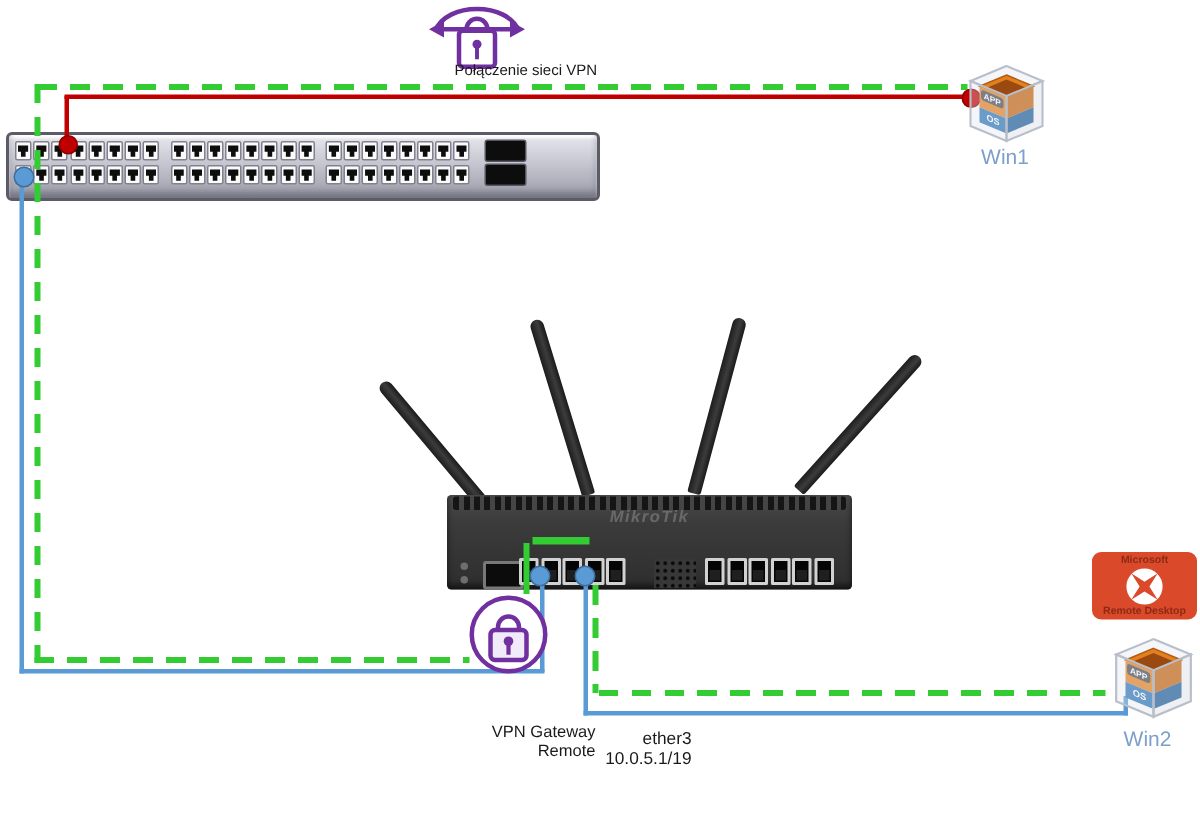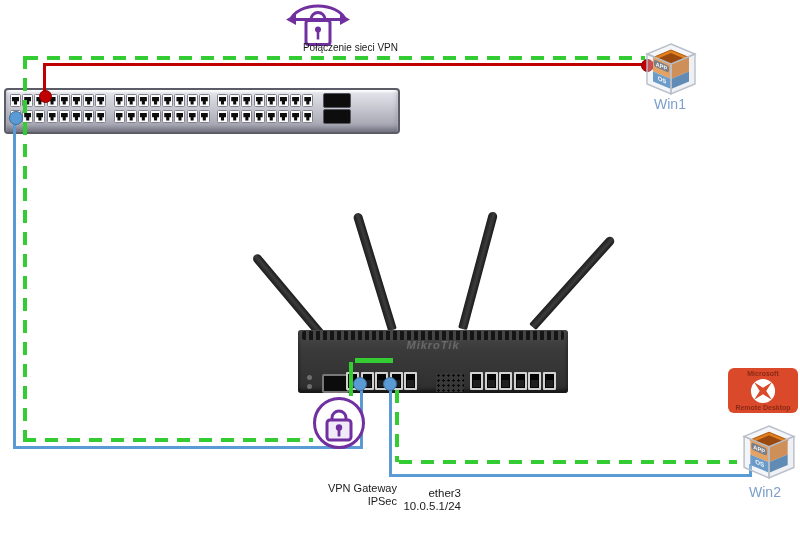--- a/index.html
+++ b/index.html
@@ -306,26 +306,26 @@
   <div class="abs" id="vpn-circle">
     <svg width="46" height="46" viewBox="0 0 46 46">
       <path d="M16,21 v-3 a7,7 0 0 1 14,0 v3" fill="none" stroke="var(--purple)" stroke-width="3"></path>
       <rect x="11" y="20" width="24" height="20" rx="3" fill="#f1eaf8" stroke="var(--purple)" stroke-width="3"></rect>
       <circle cx="23" cy="27.5" r="3.2" fill="var(--purple)"></circle>
       <rect x="21.6" y="29.5" width="2.8" height="7" fill="var(--purple)"></rect>
     </svg>
   </div>
   <div class="abs lbl" style="left:277px;top:450px;width:120px;font-size:11px;margin-top:32px;">
     <div>VPN Gateway</div>
-    <div>IPSec</div>
+    <div>Remote</div>
   </div>
 
   <div class="abs lbl" style="left:341px;top:487px;width:120px;font-size:11.5px;font-weight:normal;">
     <div>ether3</div>
-    <div>10.0.5.1/24</div>
+    <div>10.0.5.1/19</div>
   </div>
 
   <svg class="abs z4" style="left:645px;top:43px;" width="52" height="54" viewBox="0 0 52 54">
     <polygon points="26,1 50,11 26,21 2,11" fill="rgba(236,239,245,.55)" stroke="#b9bfca" stroke-width="1.4"></polygon>
     <polygon points="26,7 44,14.5 26,22 8,14.5" fill="#e2801f" stroke="#b35c0e" stroke-width="1"></polygon>
     <polygon points="26,10 39,15.5 26,21 13,15.5" fill="#9a4a10"></polygon>
     <polygon points="8,14.5 26,22 26,36 8,28.5" fill="#e8821e"></polygon>
     <polygon points="8,28.5 26,36 26,46 8,38.5" fill="#2e75b6"></polygon>
     <polygon points="44,14.5 26,22 26,36 44,28.5" fill="#cf6a10"></polygon>
     <polygon points="44,28.5 26,36 26,46 44,38.5" fill="#24649f"></polygon>

